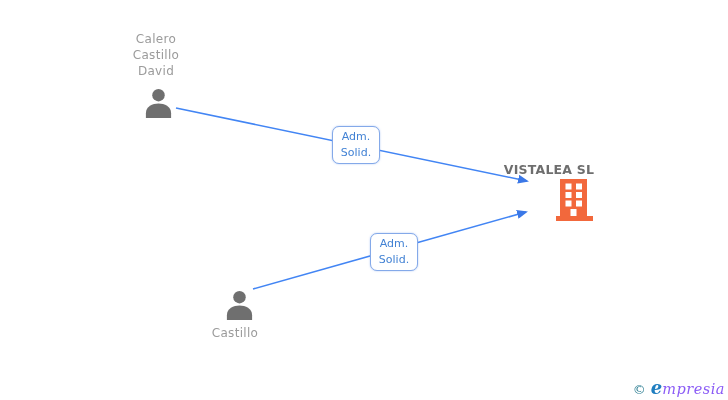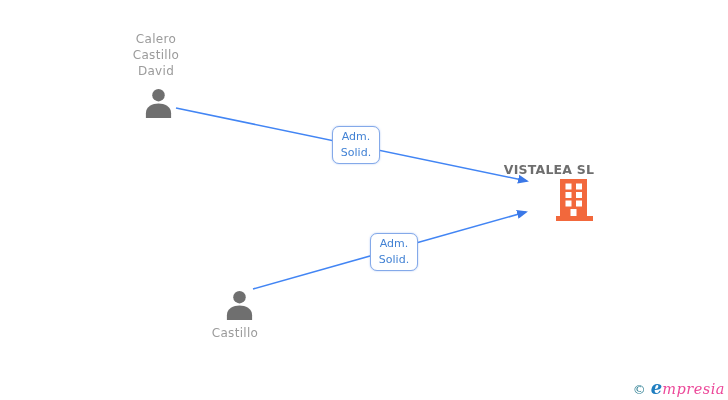--- a/index.html
+++ b/index.html
@@ -25,21 +25,21 @@
     box-shadow:0 0 2px rgba(110,155,235,.55);
     color:#4282d4;font-size:11px;line-height:16px;text-align:center;
     padding-top:2px;box-sizing:content-box;
   }
   .watermark{
     position:absolute;right:3px;bottom:2px;display:flex;align-items:baseline;
     font-family:"DejaVu Serif","Liberation Serif",serif;cursor:pointer;
   }
   .wm-copy{color:#2e7f93;font-size:13px;margin-right:5px;font-family:"DejaVu Sans",sans-serif;}
   .wm-e{color:#1f7ec0;font-size:18px;font-style:italic;font-weight:bold;}
-  .wm-rest{color:#ec4899;font-size:14.5px;font-style:italic;letter-spacing:.5px;}
+  .wm-rest{color:#8b5cf6;font-size:14.5px;font-style:italic;letter-spacing:.5px;}
 </style>
 </head>
 <body>
 
 <div class="canvas">
 
   <svg class="edges-svg" viewBox="0 0 728 400" xmlns="http://www.w3.org/2000/svg">
     <defs>
       <marker id="arrowhead" markerWidth="11" markerHeight="9" refX="9" refY="4.5" orient="auto" markerUnits="userSpaceOnUse">
         <path d="M0,0 L11,4.5 L0,9 Z" fill="#3b78e7"></path>

